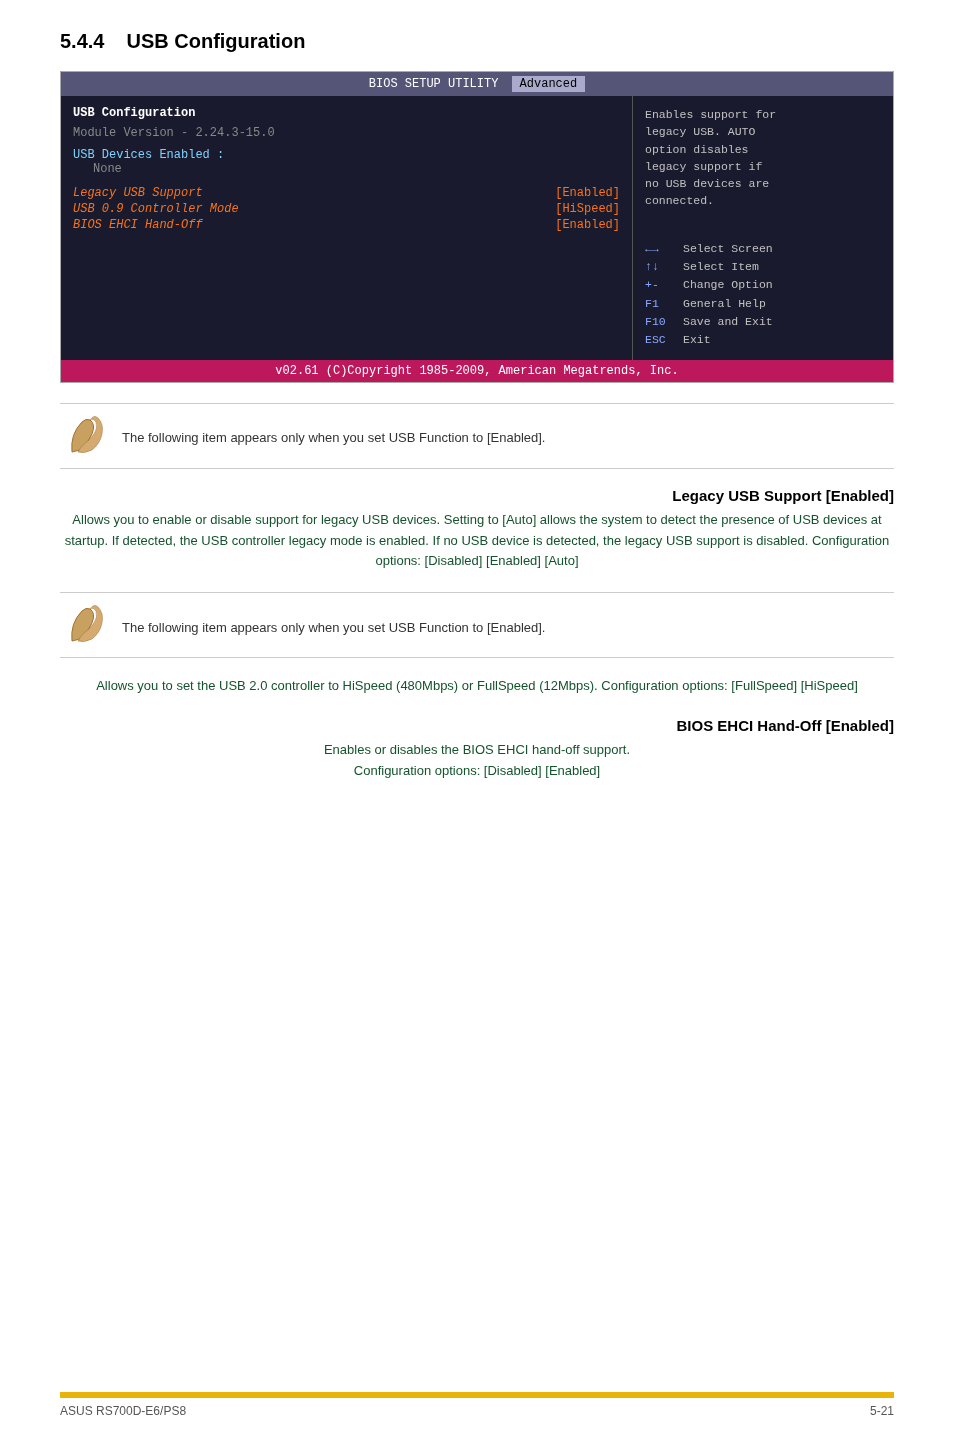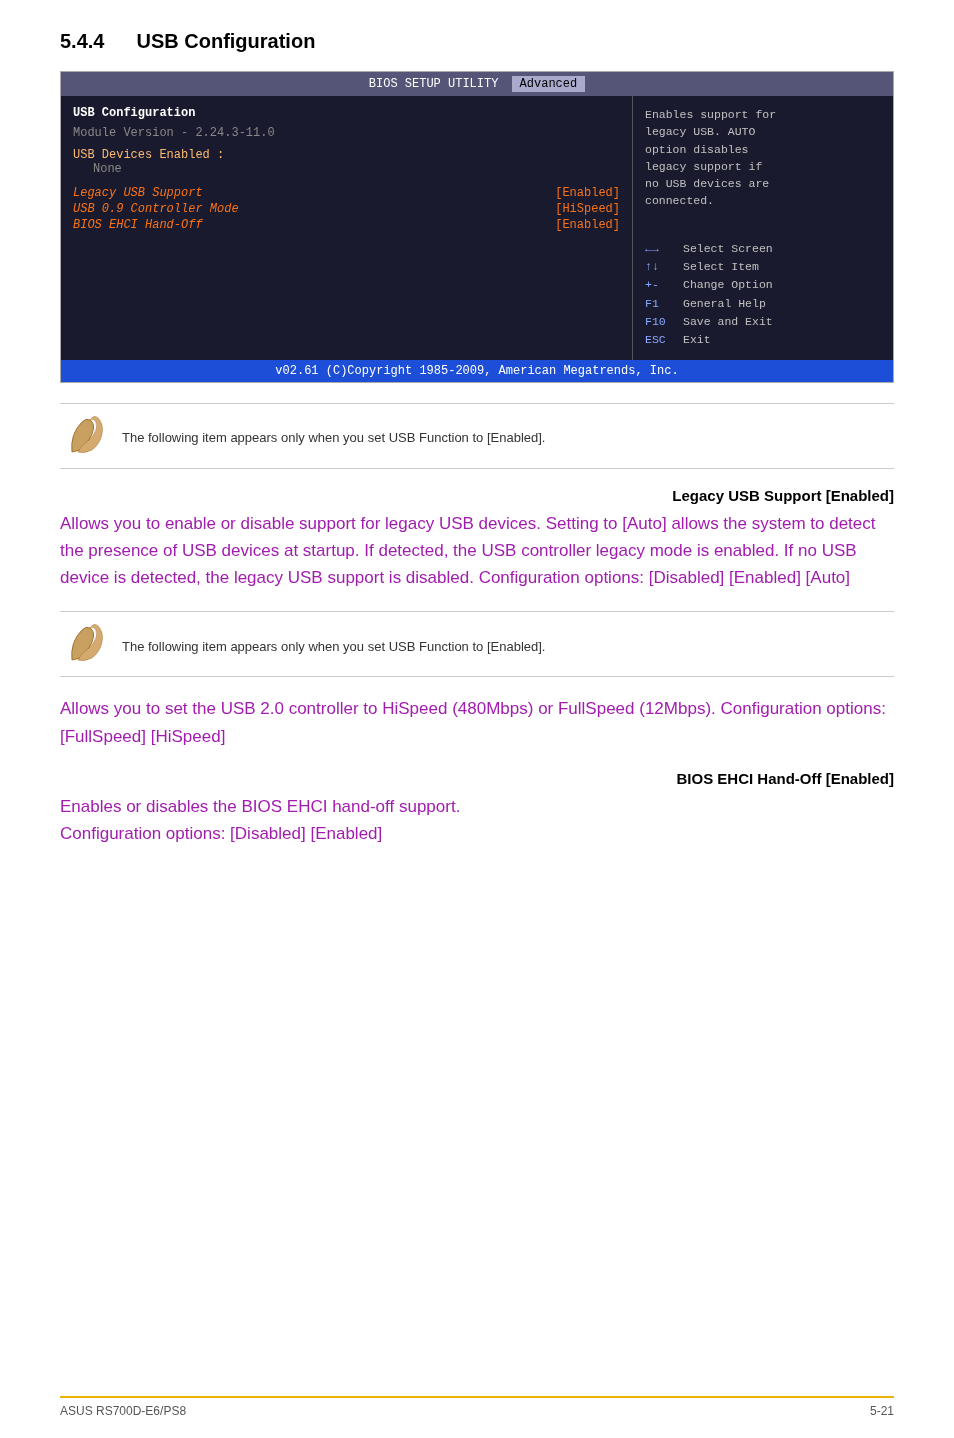--- a/index.html
+++ b/index.html
@@ -59,21 +59,21 @@
       margin-bottom: 6px;
     }
     .bios-module {
       color: #888;
       margin-bottom: 8px;
     }
     .bios-devices {
       margin-bottom: 10px;
     }
     .bios-devices .label {
-      color: #fdba74;
+      color: #7dd3fc;
     }
     .bios-devices .value {
       margin-left: 20px;
       color: #888;
     }
     .bios-settings {
       margin-top: 4px;
     }
     .bios-setting-row {
       display: flex;
@@ -101,21 +101,21 @@
       gap: 8px;
     }
     .bios-key {
       width: 30px;
       color: #88aaff;
     }
     .bios-key-desc {
       color: #c0c0c0;
     }
     .bios-footer {
-      background: #1d4ed8;
+      background: #be185d;
       color: #fff;
       text-align: center;
       padding: 4px 8px;
       font-family: 'Courier New', Courier, monospace;
       font-size: 12px;
     }
 
     
     .note-box {
       display: flex;
@@ -142,59 +142,60 @@
     .content-section {
       margin-bottom: 20px;
     }
     .content-heading {
       font-size: 15px;
       font-weight: bold;
       margin-bottom: 6px;
       text-align: right;
     }
     .content-body {
-      font-size: 17px;
+      font-size: 13px;
       line-height: 1.6;
-      color: #a21caf;
+      color: #14532d;
+      text-align: center;
     }
 
     
     .page-footer {
       position: fixed;
       bottom: 20px;
       left: 60px;
       right: 60px;
       display: flex;
       justify-content: space-between;
       font-size: 12px;
       color: #555;
-      border-top: 2px solid #eab308;
+      border-top: 6px solid #eab308;
       padding-top: 6px;
     }
   </style>
 </head>
 <body>
 
-<div style="display:flex; align-items:baseline; gap:32px; margin-bottom:18px;">
+<div style="display:flex; align-items:baseline; gap:22px; margin-bottom:18px;">
   <span style="font-size:20px; font-weight:bold;">5.4.4</span>
   <span style="font-size:20px; font-weight:bold;">USB Configuration</span>
 </div>
 
 <div class="bios-box">
 
   <div class="bios-header">
     <span>BIOS SETUP UTILITY</span>
     <span class="bios-tab">Advanced</span>
   </div>
 
   <div class="bios-content">
 
     <div class="bios-left">
       <div class="bios-item-title">USB Configuration</div>
-      <div class="bios-module">Module Version - 2.24.3-11.0</div>
+      <div class="bios-module">Module Version - 2.24.3-15.0</div>
       <div class="bios-devices">
         <span class="label">USB Devices Enabled :</span><br>
         <span class="value">None</span>
       </div>
       <div class="bios-settings">
         <div class="bios-setting-row">
           <span class="bios-setting-name">Legacy USB Support</span>
           <span class="bios-setting-val">[Enabled]</span>
         </div>
         <div class="bios-setting-row">

